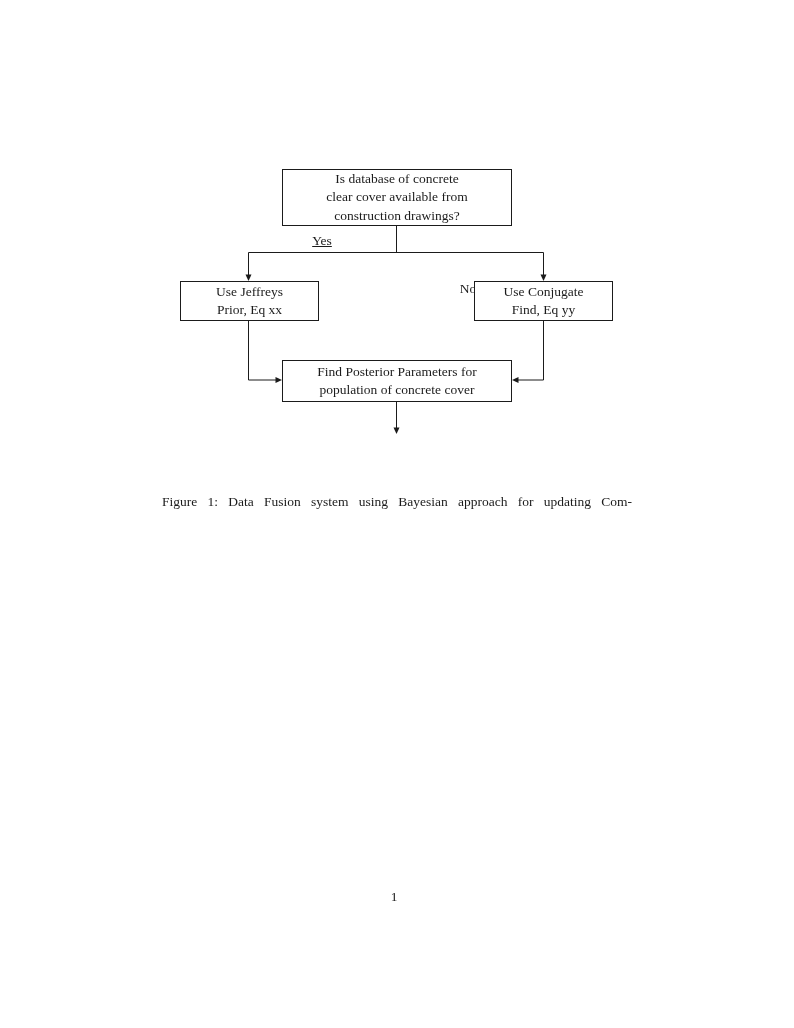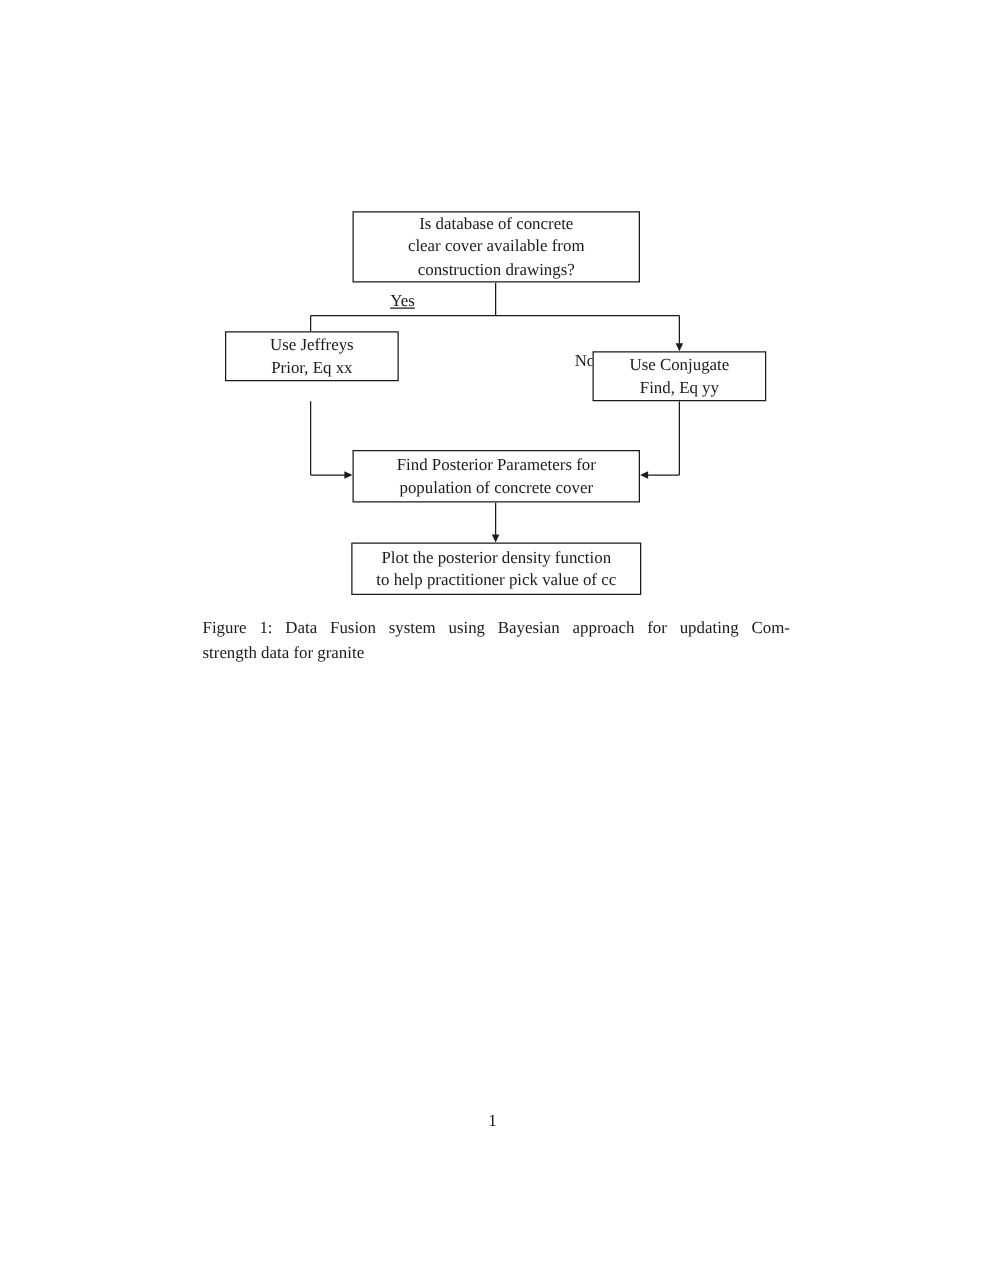--- a/index.html
+++ b/index.html
@@ -28,21 +28,21 @@
     display: flex;
     flex-direction: column;
     align-items: center;
     justify-content: center;
     text-align: center;
     font-size: 13.5px;
     line-height: 18.5px;
     white-space: nowrap;
   }
   .box-question  { left: 282px; top: 169px; width: 230px; height: 57px; }
-  .box-jeffreys  { left: 180px; top: 265px; width: 139px; height: 40px; }
+  .box-jeffreys  { left: 180px; top: 281px; width: 139px; height: 40px; }
   .box-conjugate { left: 474px; top: 281px; width: 139px; height: 40px; }
   .box-posterior { left: 282px; top: 360px; width: 230px; height: 42px; }
   .box-plot      { left: 281px; top: 434px; width: 232px; height: 42px; }
   .edge-label {
     position: absolute;
     width: 60px;
     text-align: center;
     font-size: 13.5px;
     line-height: 15px;
   }
@@ -112,29 +112,22 @@
   <div class="box box-conjugate">
     <div>Use Conjugate</div>
     <div>Find, Eq yy</div>
   </div>
 
   <div class="box box-posterior">
     <div>Find Posterior Parameters for</div>
     <div>population of concrete cover</div>
   </div>
 
-  <div class="box box-plot">
-    <div>Plot the posterior density function</div>
-    <div>to help practitioner pick value of cc</div>
-  </div>
 
   <div class="caption">
     <div class="cap-line cap-just">
       <span>Figure 1: Data Fusion system using Bayesian approach for updating Com-</span>
-    </div>
-    <div class="cap-line">
-      <span>strength data for granite</span>
     </div>
   </div>
 
   <div class="page-number">1</div>
 
 </div>
 
 </body></html>

